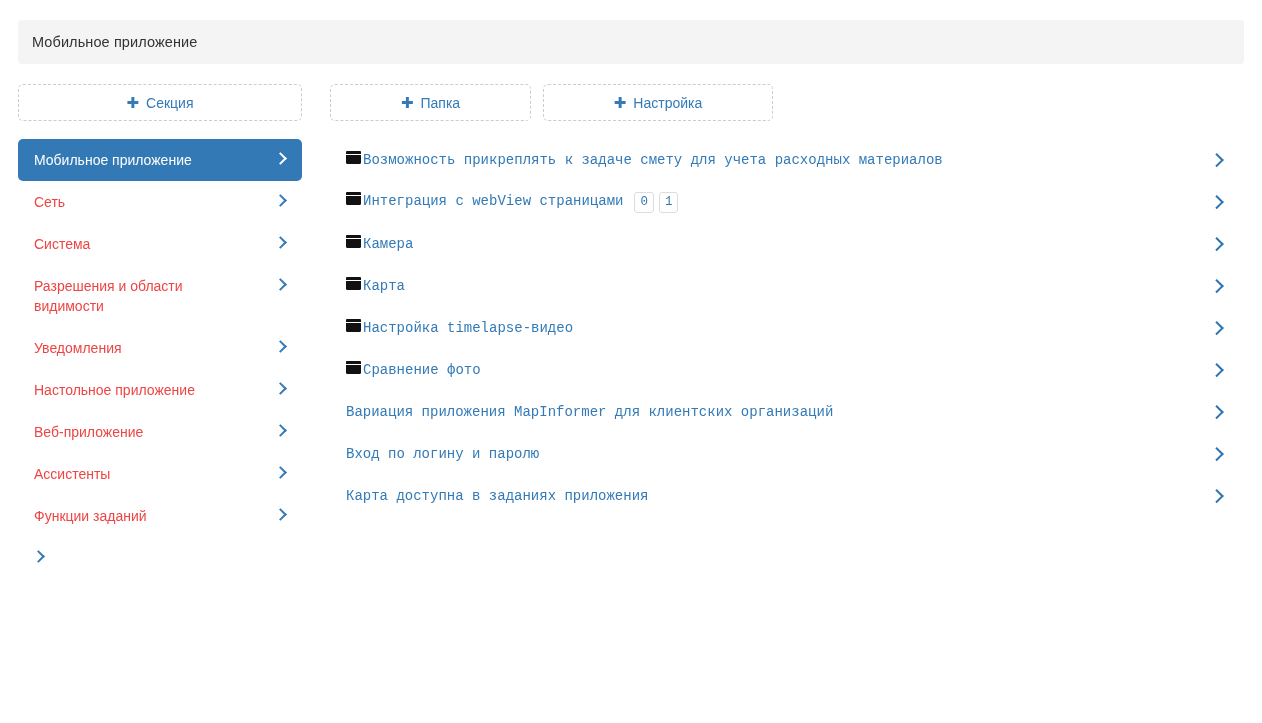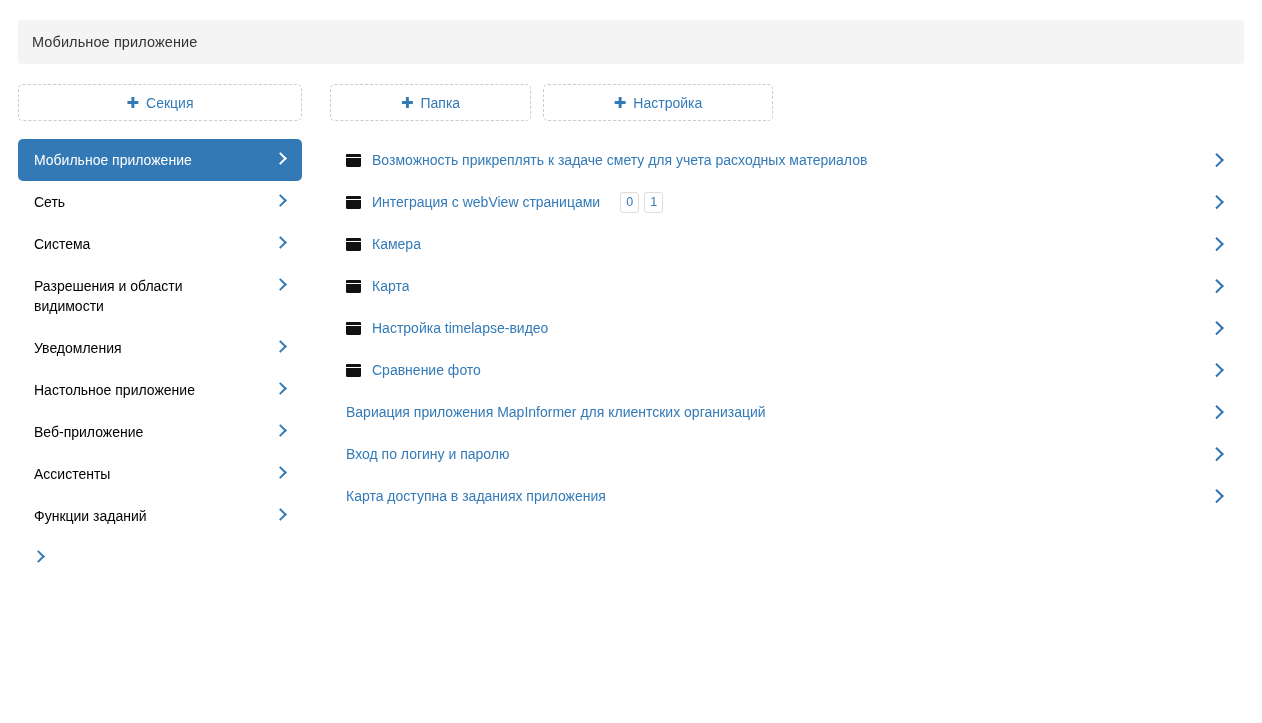--- a/index.html
+++ b/index.html
@@ -95,21 +95,21 @@
     list-style: none;
     padding: 0;
   }
   .sidebar-item {
     position: relative;
     display: flex;
     align-items: flex-start;
     justify-content: space-between;
     min-height: 42px;
     padding: 11px 16px 11px 16px;
-    color: #000000;
+    color: #ef4444;
     font-size: 14px;
     line-height: 20px;
     border-radius: 5px;
     cursor: pointer;
     text-decoration: none;
   }
   .sidebar-item .label {
     padding-right: 18px;
     max-width: 225px;
   }
@@ -149,24 +149,24 @@
   .content-row {
     display: flex;
     align-items: center;
     height: 42px;
     padding: 0 22px 0 16px;
     cursor: pointer;
     border-radius: 4px;
   }
   .row-main {
     display: flex;
-    align-items: center;
     flex: 1 1 auto;
     min-width: 0;
-    gap: 11px;
+    gap: 2px;
+    font-family: Liberation Mono, monospace;
   }
   .row-label {
     color: #337ab7;
     font-size: 14px;
     line-height: 18px;
     white-space: nowrap;
     overflow: hidden;
     text-overflow: ellipsis;
   }
   .row-label.plain { padding-left: 0; }

